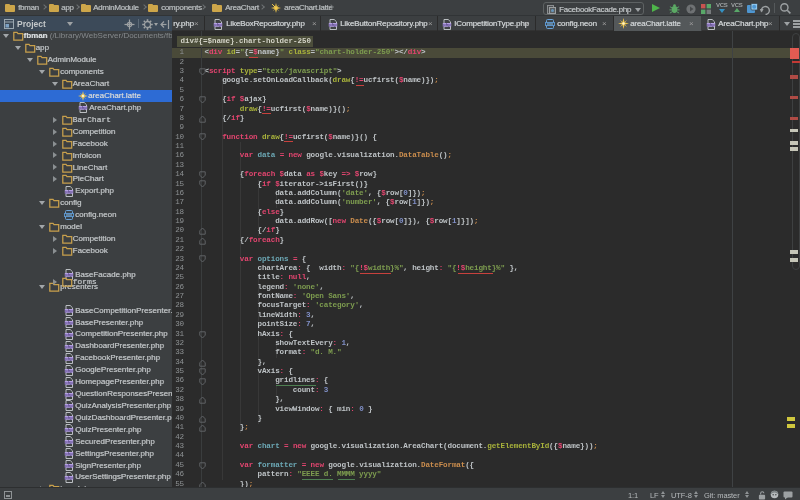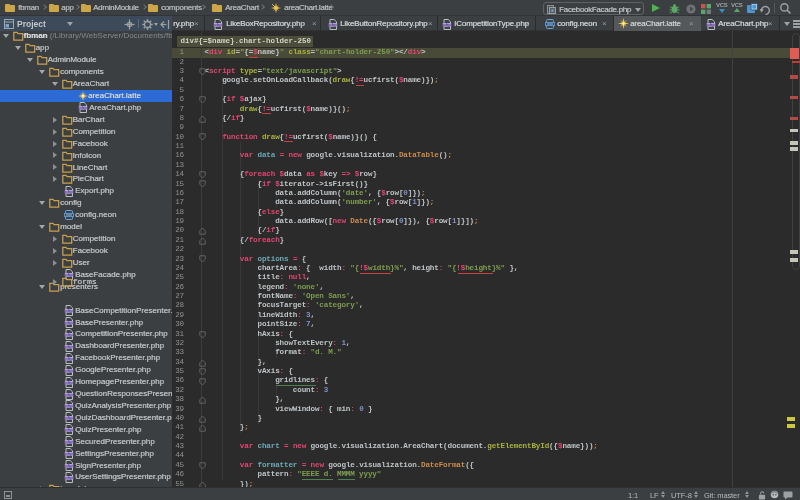--- a/index.html
+++ b/index.html
@@ -296,21 +296,21 @@
         <div class="tl" style="left:88.0px;color:#d8dcde">areaChart.latte</div>
       </div>
 <div class="trow" style="top:70.96px;">
         <svg class="abs" style="left:78.0px;top:0.5px" width="10" height="11" viewBox="0 0 10 11">
           <path d="M2,0.5 h4.2 l2.3,2.3 v7.7 h-6.5 z" fill="#3f4244" stroke="#c8cdd0" stroke-width="0.9"></path>
           <rect x="0.8" y="4" width="8.4" height="3.8" rx="0.6" fill="#b5a0e3"></rect>
           <text x="5" y="7.1" font-size="4" fill="#503f80" text-anchor="middle" font-family="Liberation Sans" font-weight="bold">php</text>
         </svg>
         <div class="tl" style="left:89.0px;color:#bec2c4">AreaChart.php</div>
       </div>
-<div class="trow" style="top:82.88px;">
+<div class="trow" style="top:82.88px;font-family:Liberation Mono, monospace;">
         <div class="arrR" style="left:52.5px"></div>
         <svg class="abs" style="left:61.5px;top:1px" width="11" height="10" viewBox="0 0 11 10">
           <path d="M0.8,1.4 h3.2 l1,1.3 h4.7 v6.3 h-8.9 z" fill="none" stroke="#c8a04c" stroke-width="1.25"></path>
         </svg>
         <div class="tl" style="left:72.5px;color:#bec2c4">BarChart</div>
       </div>
 <div class="trow" style="top:94.80px;">
         <div class="arrR" style="left:52.5px"></div>
         <svg class="abs" style="left:61.5px;top:1px" width="11" height="10" viewBox="0 0 11 10">
           <path d="M0.8,1.4 h3.2 l1,1.3 h4.7 v6.3 h-8.9 z" fill="none" stroke="#c8a04c" stroke-width="1.25"></path>
@@ -381,27 +381,20 @@
           <path d="M0.8,1.4 h3.2 l1,1.3 h4.7 v6.3 h-8.9 z" fill="none" stroke="#c8a04c" stroke-width="1.25"></path>
         </svg>
         <div class="tl" style="left:72.5px;color:#bec2c4">Competition</div>
       </div>
 <div class="trow" style="top:214.00px;">
         <div class="arrR" style="left:52.5px"></div>
         <svg class="abs" style="left:61.5px;top:1px" width="11" height="10" viewBox="0 0 11 10">
           <path d="M0.8,1.4 h3.2 l1,1.3 h4.7 v6.3 h-8.9 z" fill="none" stroke="#c8a04c" stroke-width="1.25"></path>
         </svg>
         <div class="tl" style="left:72.5px;color:#bec2c4">Facebook</div>
-      </div>
-<div class="trow" style="top:225.92px;">
-        <div class="arrR" style="left:52.5px"></div>
-        <svg class="abs" style="left:61.5px;top:1px" width="11" height="10" viewBox="0 0 11 10">
-          <path d="M0.8,1.4 h3.2 l1,1.3 h4.7 v6.3 h-8.9 z" fill="none" stroke="#c8a04c" stroke-width="1.25"></path>
-        </svg>
-        <div class="tl" style="left:72.5px;color:#bec2c4">User</div>
       </div>
 <div class="trow" style="top:237.84px;">
         <svg class="abs" style="left:64.0px;top:0.5px" width="10" height="11" viewBox="0 0 10 11">
           <path d="M2,0.5 h4.2 l2.3,2.3 v7.7 h-6.5 z" fill="#3f4244" stroke="#c8cdd0" stroke-width="0.9"></path>
           <rect x="0.8" y="4" width="8.4" height="3.8" rx="0.6" fill="#b5a0e3"></rect>
           <text x="5" y="7.1" font-size="4" fill="#503f80" text-anchor="middle" font-family="Liberation Sans" font-weight="bold">php</text>
         </svg>
         <div class="tl" style="left:75.0px;color:#bec2c4">BaseFacade.php</div>
       </div>
 <div class="trow" style="top:249.76px;">

